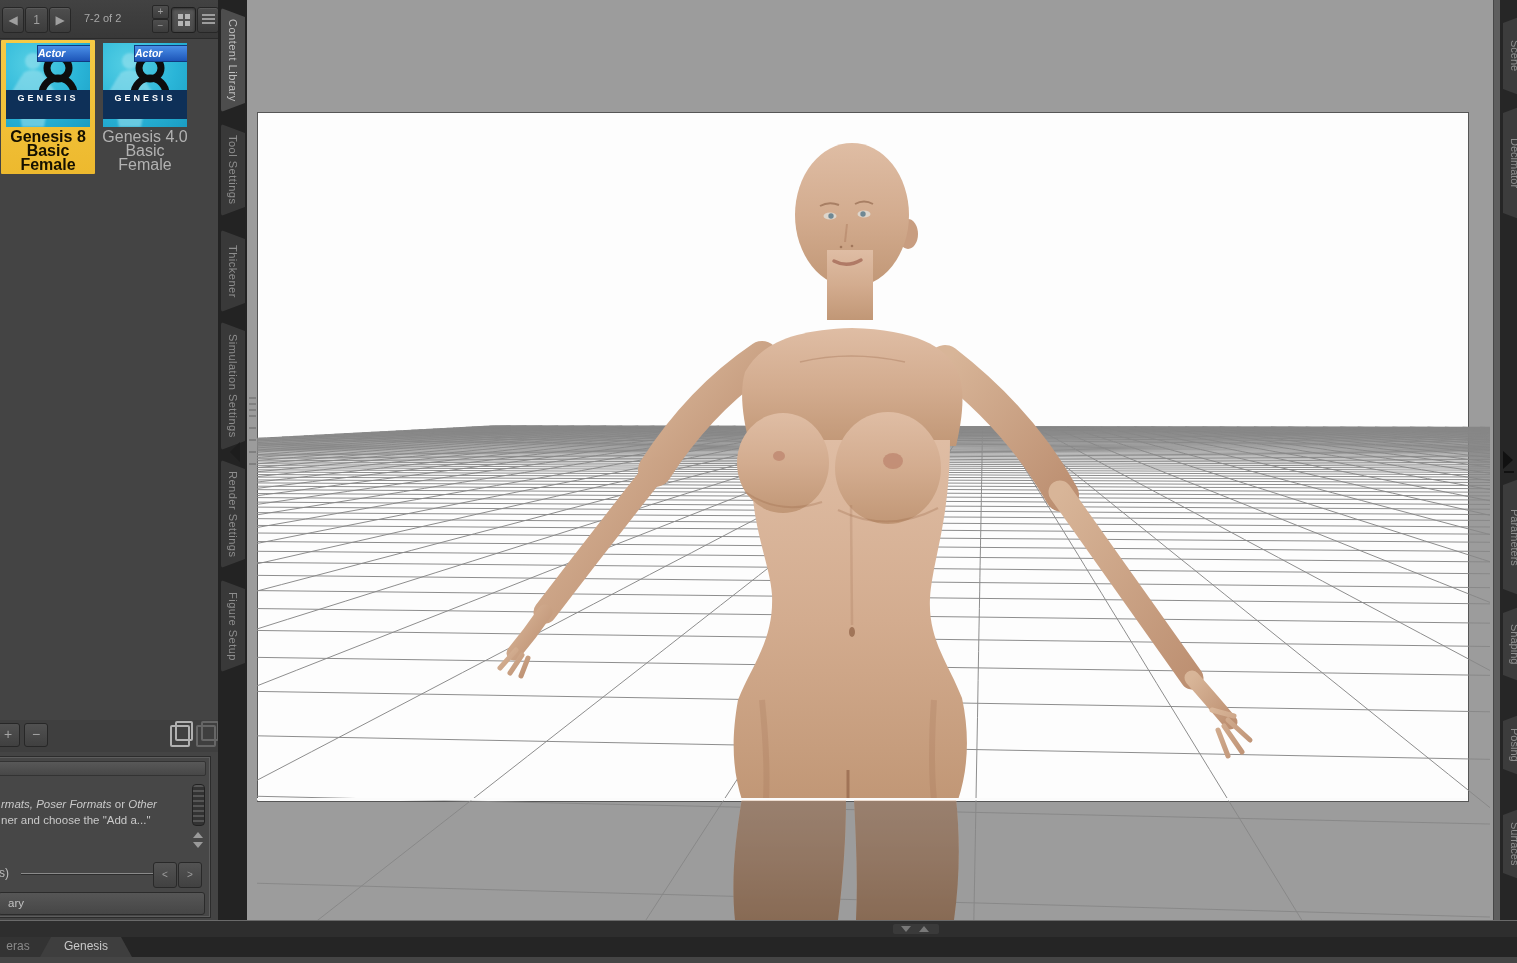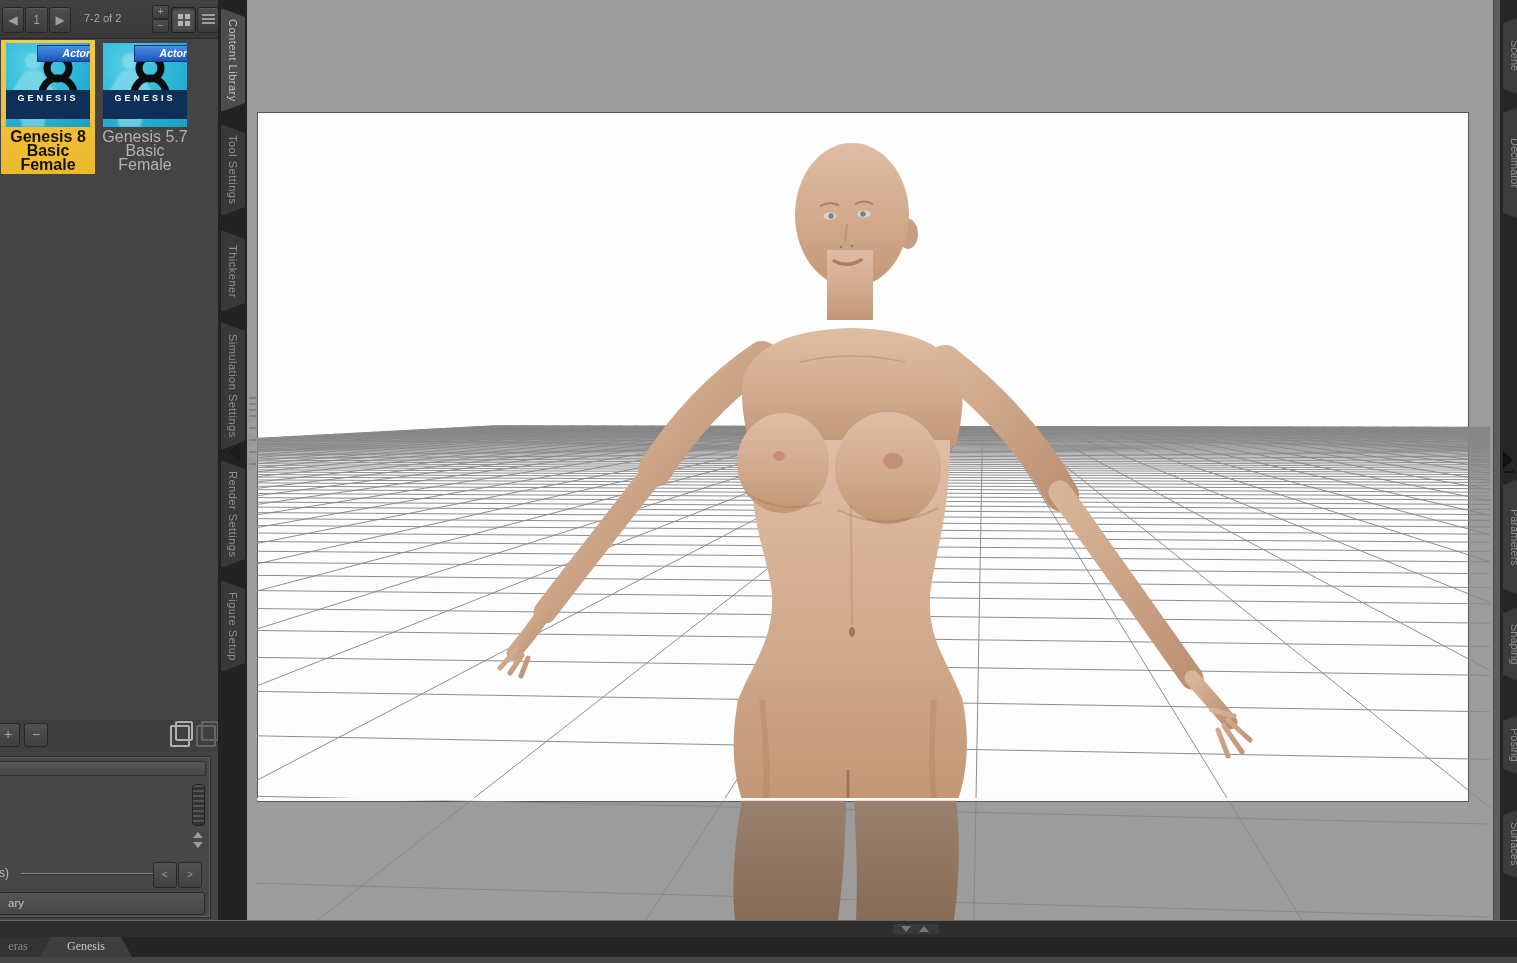--- a/index.html
+++ b/index.html
@@ -21,21 +21,21 @@
       linear-gradient(#b5b5b5,#b5b5b5) 0 7px/5px 5px no-repeat,
       linear-gradient(#b5b5b5,#b5b5b5) 7px 7px/5px 5px no-repeat;}
   .list-glyph{display:inline-block;width:13px;height:12px;margin-top:6px;
     background:repeating-linear-gradient(#9d9d9d 0 2px,transparent 2px 4px);}
   
   .card{position:absolute;top:40px;width:94px;height:134px;}
   .card .img{position:absolute;left:5px;top:3px;width:84px;height:84px;overflow:hidden;
     background:radial-gradient(circle at 30% 25%,#55cfe4 0%,#2ab5d8 55%,#1a9cc2 100%);}
   .card.sel{background:linear-gradient(#f6ca45,#edb92e);border-radius:1px;}
   .badge{position:absolute;right:0;top:2px;width:52px;height:15px;background:linear-gradient(#4a8fe8,#1d55b8);
-    color:#fff;font-size:10.5px;font-style:italic;font-weight:bold;text-align:right;line-height:15px;
+    color:#fff;font-size:10.5px;font-style:italic;font-weight:bold;text-align:left;line-height:15px;
     border:1px solid #103a80;border-right:none;}
   .gband{position:absolute;left:0;right:0;bottom:8px;height:29px;background:#0e3058;color:#fff;
     font-size:9px;font-weight:bold;letter-spacing:3px;text-align:center;line-height:17px;}
   .thlabel{position:absolute;left:0;right:0;top:90px;text-align:center;font-size:16px;line-height:14px;color:#b2b2b2;}
   .card.sel .thlabel{color:#151000;font-weight:bold;}
   
   #lib-toolbar{left:0;top:720px;width:218px;height:32px;background:#3f3f3f;}
   .tbtn{position:absolute;top:3px;width:22px;height:22px;background:linear-gradient(#515151,#404040);
     border:1px solid #272727;border-radius:3px;color:#a5a5a5;font-size:14px;text-align:center;line-height:20px;}
   .pgicon{position:absolute;top:5px;width:16px;height:18px;border:2px solid #b0b0b0;border-radius:2px;background:#3f3f3f;}
@@ -71,21 +71,21 @@
   
   #viewport{left:247px;top:0;width:1246px;height:920px;background:#9c9c9c;overflow:hidden;}
   #aspect-frame{position:absolute;left:10px;top:112px;width:1210px;height:688px;background:#fdfdfd;border:1px solid #565656;}
   #gridsvg,#figsvg{position:absolute;left:0;top:0;}
   #view-frame-right{left:1493px;top:0;width:7px;height:920px;background:#5e5e5e;border-left:1px solid #474747;}
   #tool-col{left:1466px;top:0;width:28px;}
   
   #h-splitter{left:0;top:920px;width:1517px;height:17px;background:#2e2e2e;border-top:1px solid #6a6a6a;}
   #h-handle{position:absolute;left:893px;top:3px;width:46px;height:10px;background:#3a3a3a;border-radius:2px;}
   #h-handle i{position:absolute;top:2px;width:0;height:0;border-left:5px solid transparent;border-right:5px solid transparent;}
-  #bottom-tabrow{left:0;top:937px;width:1517px;height:20px;background:#252525;font-family:Liberation Serif, serif;}
+  #bottom-tabrow{left:0;top:937px;width:1517px;height:20px;background:#252525;}
   .btab{position:absolute;top:0;height:20px;font-size:12px;color:#8a8a8a;text-align:center;line-height:19px;
     background:#333333;clip-path:polygon(11px 0,calc(100% - 11px) 0,100% 100%,0 100%);}
   .btab.active{background:#3e3e3e;color:#c9c9c9;}
   #bottom-strip{left:0;top:957px;width:1517px;height:6px;background:#454545;}
 </style>
 </head>
 <body>
 
 <div class="abs" id="left-panel">
 
@@ -137,34 +137,38 @@
           <circle cx="47" cy="25" r="11"></circle>
             <circle cx="47" cy="51" r="16"></circle>
           <path d="M38 16 l-3 -4 M56 16 l3 -4" stroke-width="4"></path>
         </g>
         <text x="66" y="66" font-size="17" font-weight="bold" fill="#0d0d0d">.1</text>
       </svg>
       <div class="badge">Actor</div>
       <div class="gband">GENESIS</div>
     </div>
     <div class="thlabel">
-      <div>Genesis 5.7 Basic</div>
+      <div>Genesis 4.0 Basic</div>
         <div>Female</div>
     </div>
   </div>
 
   <div class="abs" id="lib-toolbar">
     <div class="tbtn" style="left:-4px;width:22px;">+</div>
     <div class="tbtn" style="left:24px;">−</div>
     <div class="pgicon" style="left:170px;"></div>
     <div class="pgicon dim" style="left:196px;"></div>
   </div>
 
   <div class="abs" id="hint-panel">
     <div id="hint-header"></div>
+    <div id="hint-text">
+      <div><span class="it">rmats, Poser Formats</span><span> or </span><span class="it">Other</span></div>
+      <div>ner and choose the "Add a..."</div>
+    </div>
     <div id="vslider">
       <div class="thumb"></div>
       <i class="arr" style="top:48px;border-bottom:6px solid #9a9a9a;"></i>
       <i class="arr" style="top:58px;border-top:6px solid #9a9a9a;"></i>
     </div>
     <div id="slider-row">
       <span id="slider-label">s)</span>
       <div id="slider-track"></div>
       <div class="sl-btn" style="right:26px;">&lt;</div>
       <div class="sl-btn" style="right:1px;">&gt;</div>

